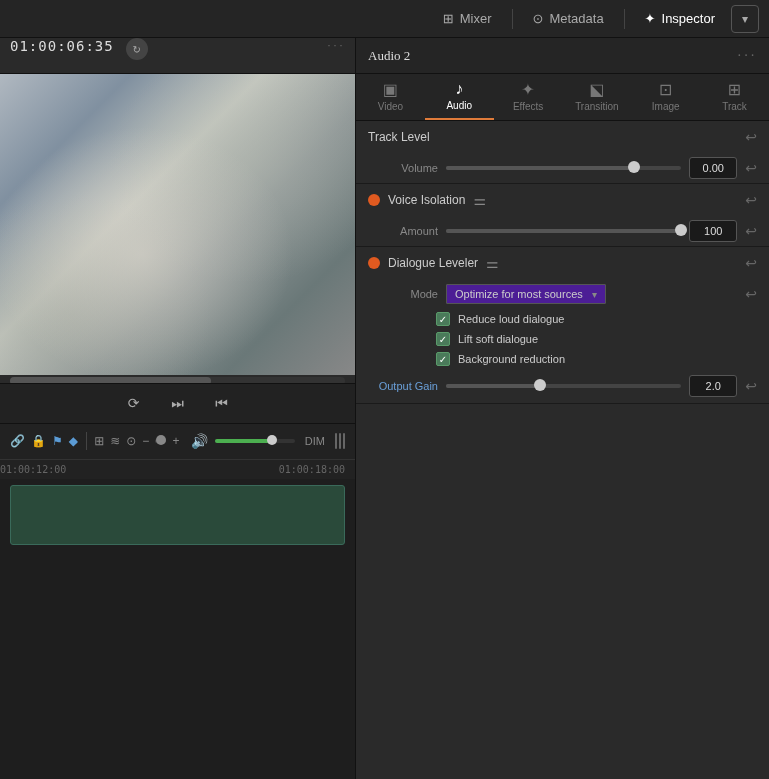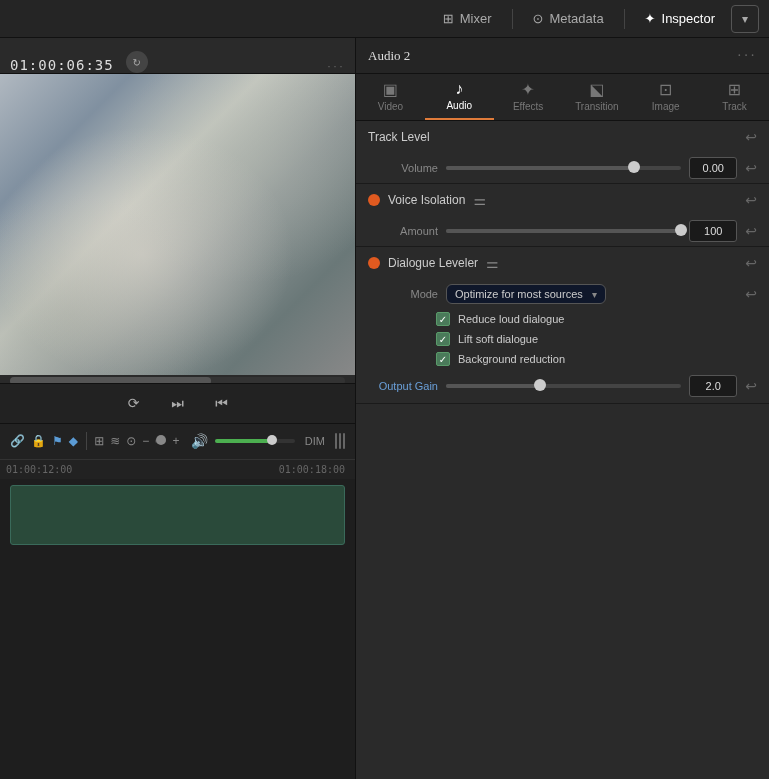--- a/index.html
+++ b/index.html
@@ -63,21 +63,21 @@
     .left-panel {
       width: 355px;
       display: flex;
       flex-direction: column;
       background: #1a1a1a;
     }
 
     
     .timecode-bar {
       display: flex;
-      align-items: flex-end;
+      align-items: flex-start;
       height: 36px;
       background: #2a2a2a;
       padding: 0 10px;
       gap: 8px;
       border-bottom: 1px solid #111;
     }
     .timecode {
       font-size: 14px;
       color: #ddd;
       font-family: monospace;
@@ -414,23 +414,23 @@
 
     
     .adjust-icon {
       color: #888;
       cursor: pointer;
       font-size: 14px;
     }
 
     
     .mode-dropdown {
-      background: #0f172a;
+      background: #4c1d95;
       border: 1px solid #555;
-      border-radius: 6px;
+      border-radius: 1px;
       color: #ccc;
       font-size: 11px;
       padding: 3px 8px;
       cursor: pointer;
       display: flex;
       align-items: center;
       gap: 6px;
       min-width: 160px;
     }
     .mode-dropdown-arrow { color: #888; font-size: 10px; margin-left: auto; }
@@ -571,21 +571,21 @@
         <span class="dim-btn">DIM</span>
       </div>
       <div style="display:flex; gap:2px; cursor:pointer;">
         <div style="width:2px; height:16px; background:#666; border-radius:1px;"></div>
         <div style="width:2px; height:16px; background:#666; border-radius:1px;"></div>
         <div style="width:2px; height:16px; background:#666; border-radius:1px;"></div>
       </div>
     </div>
 
     <div class="timeline-ruler">
-      <span class="ruler-label" style="left:6px;">01:00:12:00</span>
+      <span class="ruler-label" style="left:0;">01:00:12:00</span>
       <span class="ruler-label" style="right:10px;">01:00:18:00</span>
     </div>
 
     <div class="timeline-track-area">
       <div class="track-clip"></div>
     </div>
 
   </div>
 
   <div class="right-panel">

